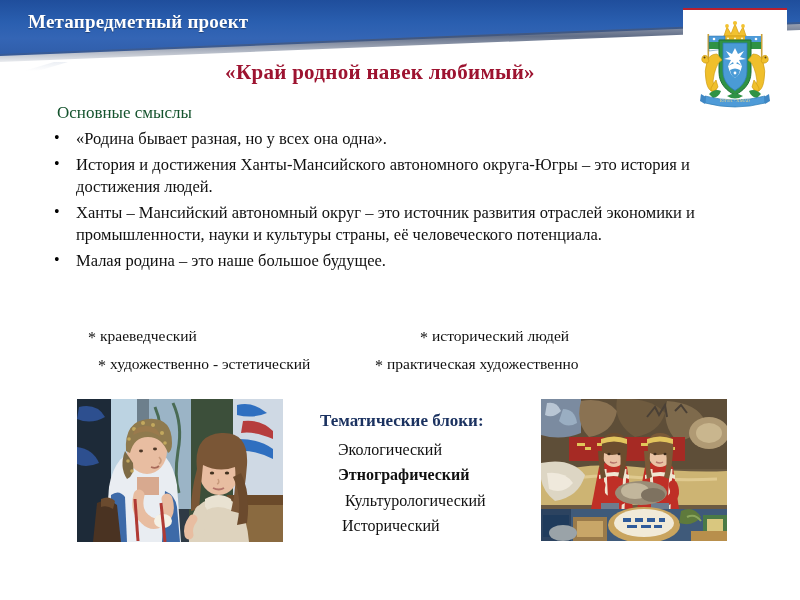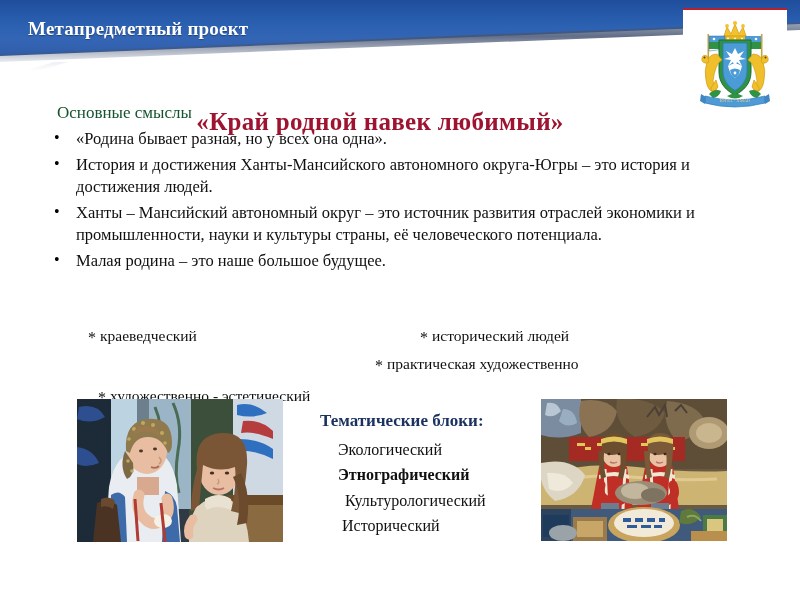--- a/index.html
+++ b/index.html
@@ -47,21 +47,21 @@
     width: 44px;
     height: 9px;
     background: linear-gradient(to bottom, #e9edf3 0%, #ffffff 100%);
     -webkit-clip-path: polygon(0 9px, 30px 0, 44px 0, 14px 9px);
     clip-path: polygon(0 9px, 30px 0, 44px 0, 14px 9px);
     opacity: 0.85;
   }
   .header-title {
     position: absolute;
     left: 28px;
-    top: 18px;
+    top: 11px;
     font-size: 19px;
     font-weight: bold;
     color: #ffffff;
     letter-spacing: 0.2px;
     white-space: nowrap;
     text-shadow: 0 1px 1px rgba(0,0,0,0.35);
   }
 
   
   .emblem-box {
@@ -75,25 +75,24 @@
   }
   .emblem-svg { display: block; width: 104px; height: 104px; }
 
   
   .slide-title {
     position: absolute;
     left: 0;
     top: 60px;
     width: 760px;
     text-align: center;
-    font-size: 25px;
+    font-size: 21px;
     font-weight: bold;
     color: #9d1330;
     letter-spacing: 0.3px;
-    margin-top: 48px;
   }
 
   
   .section-heading {
     position: absolute;
     font-size: 17px;
     font-weight: normal;
     color: #14532d;
     white-space: nowrap;
   }
@@ -146,21 +145,21 @@
   .princ-item .ast {
     font-size: 16px;
     color: #101010;
     margin-right: 4px;
     position: relative;
     top: 2px;
   }
   .r1-i1 { left: 88px; }
   .r1-i2 { left: 258px; }
   .r1-i3 { left: 420px; }
-  .r2-i1 { left: 98px; margin-top: 32px; }
+  .r2-i1 { left: 98px; }
   .r2-i2 { left: 375px; }
 
   
   .photo {
     position: absolute;
     overflow: hidden;
     background: #3b3b3b;
   }
   #photo-left  { left: 77px;  top: 399px; width: 206px; height: 143px; }
   #photo-right { left: 541px; top: 399px; width: 186px; height: 142px; }

